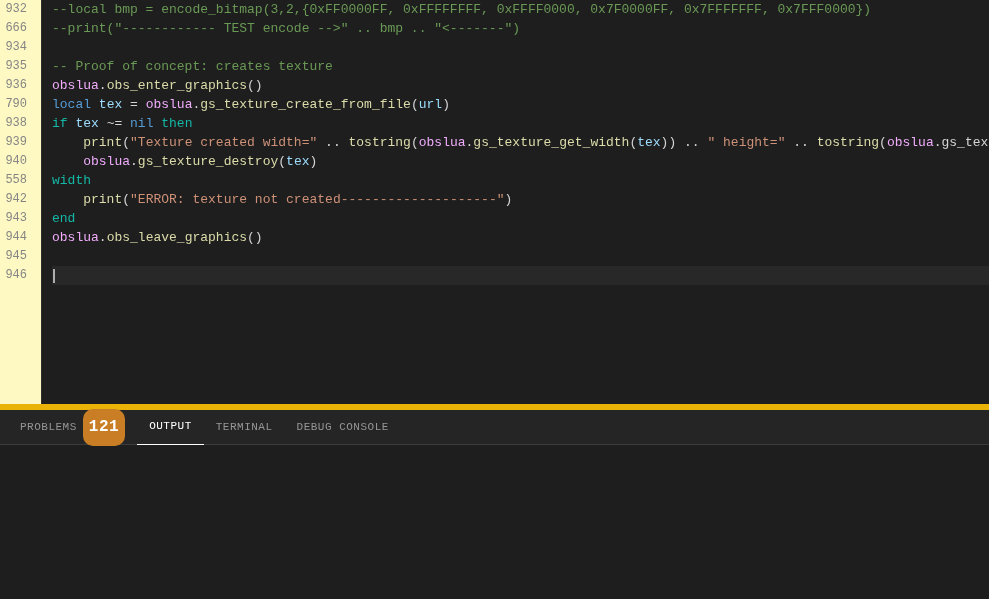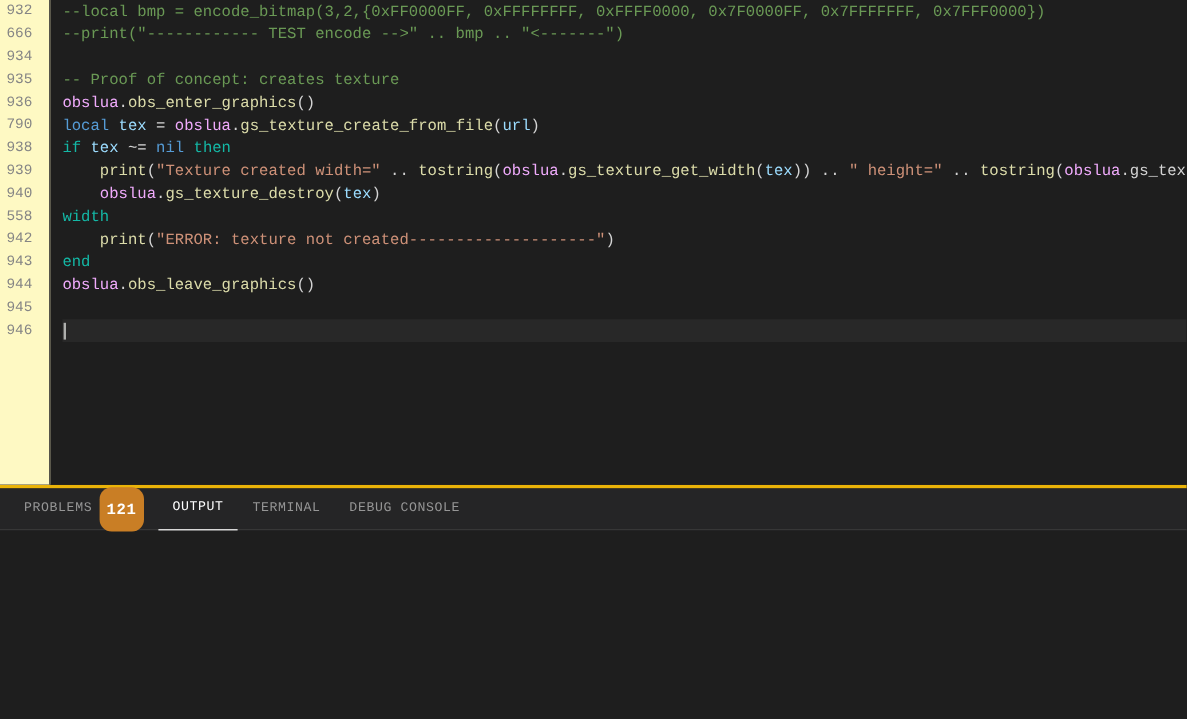--- a/index.html
+++ b/index.html
@@ -71,21 +71,21 @@
     .string { color: #ce9178; }
     .variable { color: #9cdcfe; }
     .nil-val { color: #569cd6; }
     .method { color: #dcdcaa; }
     .plain { color: #d4d4d4; }
     .obj { color: #f0abfc; }
 
     
     .bottom-panel {
       background: #252526;
-      border-top: 3px solid #eab308;
+      border-top: 6px solid #eab308;
       height: 195px;
       display: flex;
       flex-direction: column;
     }
 
     .panel-tabs {
       display: flex;
       align-items: center;
       height: 35px;
       background: #252526;
@@ -112,21 +112,21 @@
     .panel-tab.active {
       color: #ffffff;
       border-bottom: 1px solid #ffffff;
     }
 
     .badge {
       background: #c97e25;
       color: #ffffff;
       border-radius: 10px;
       padding: 1px 6px;
-      font-size: 13px;
+      font-size: 16px;
       font-weight: bold;
       min-width: 18px;
       text-align: center;
     }
 
     .panel-content {
       flex: 1;
       background: #1e1e1e;
     }
 

